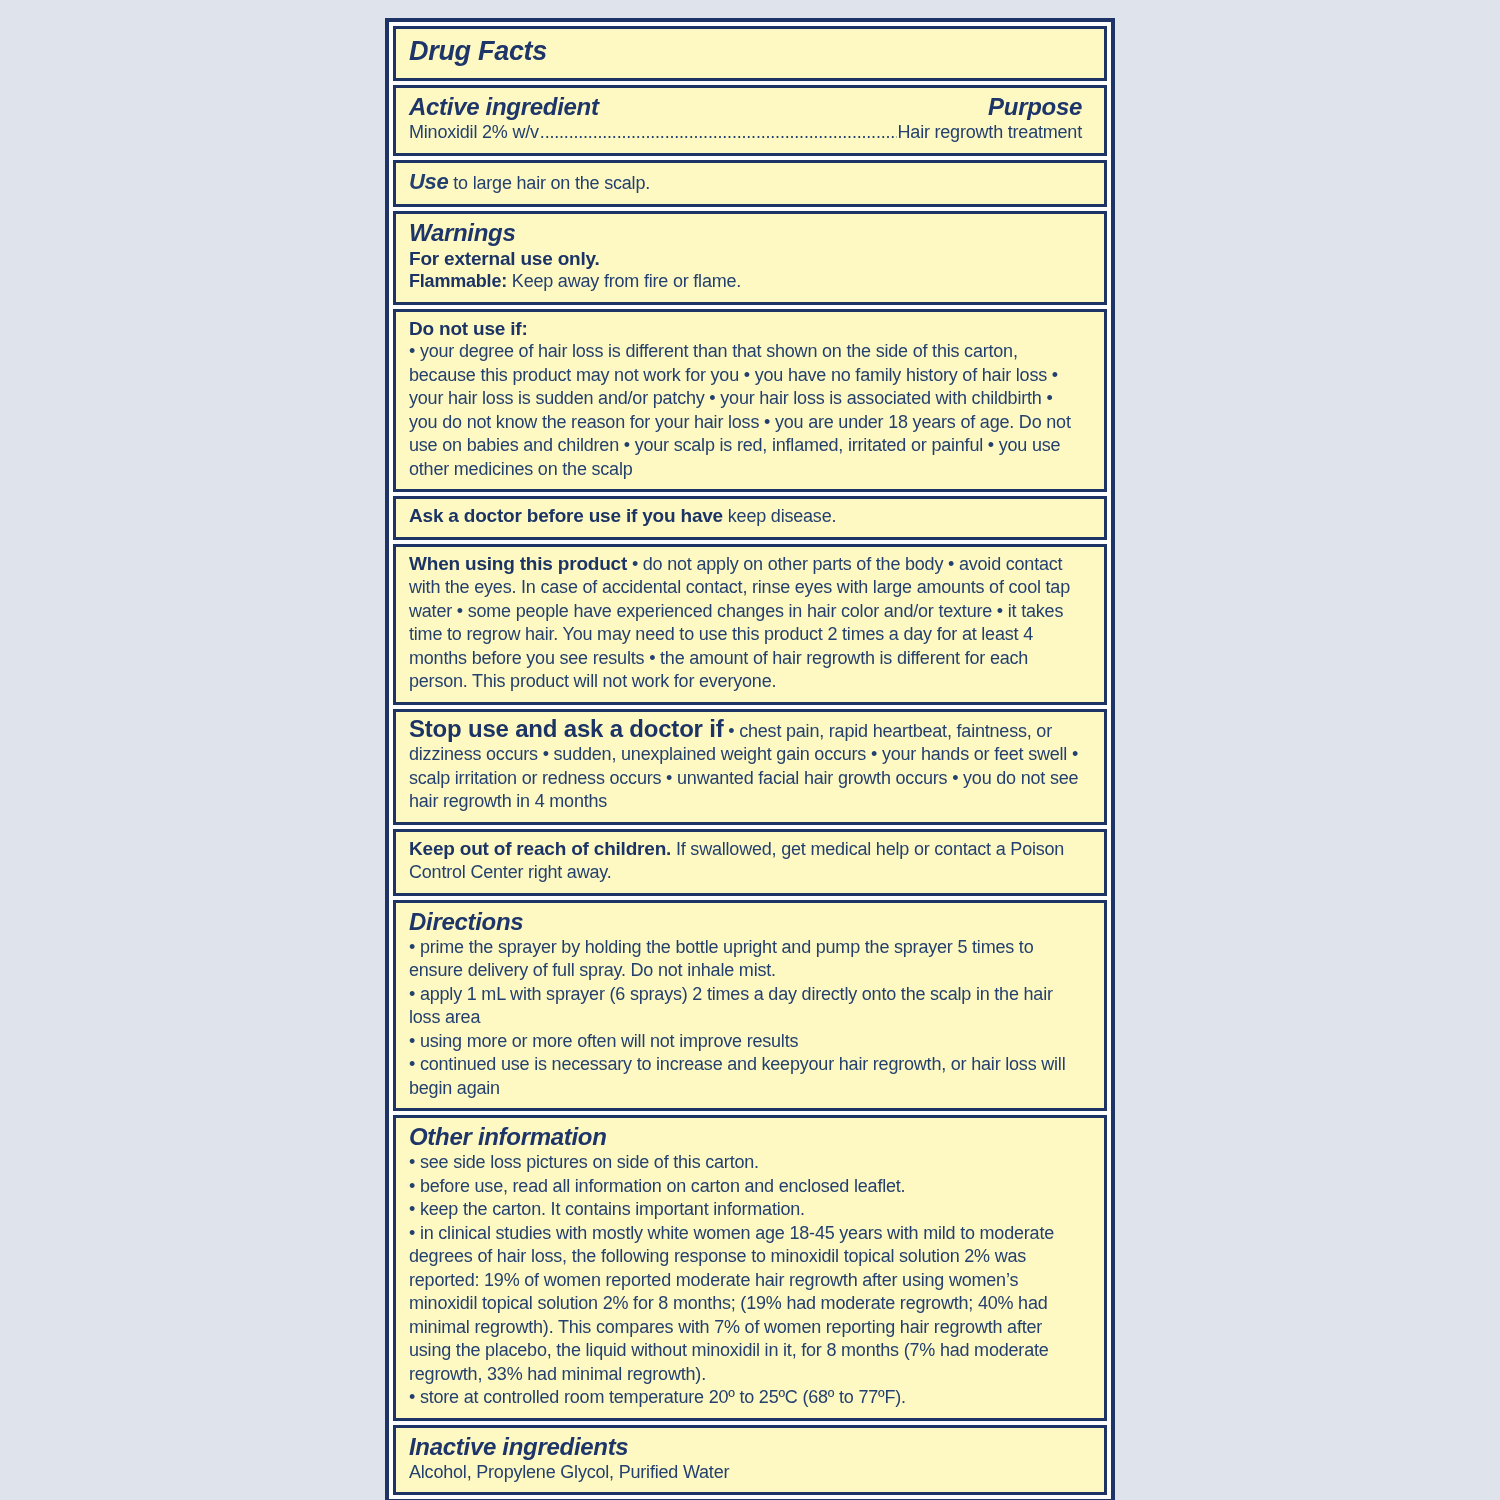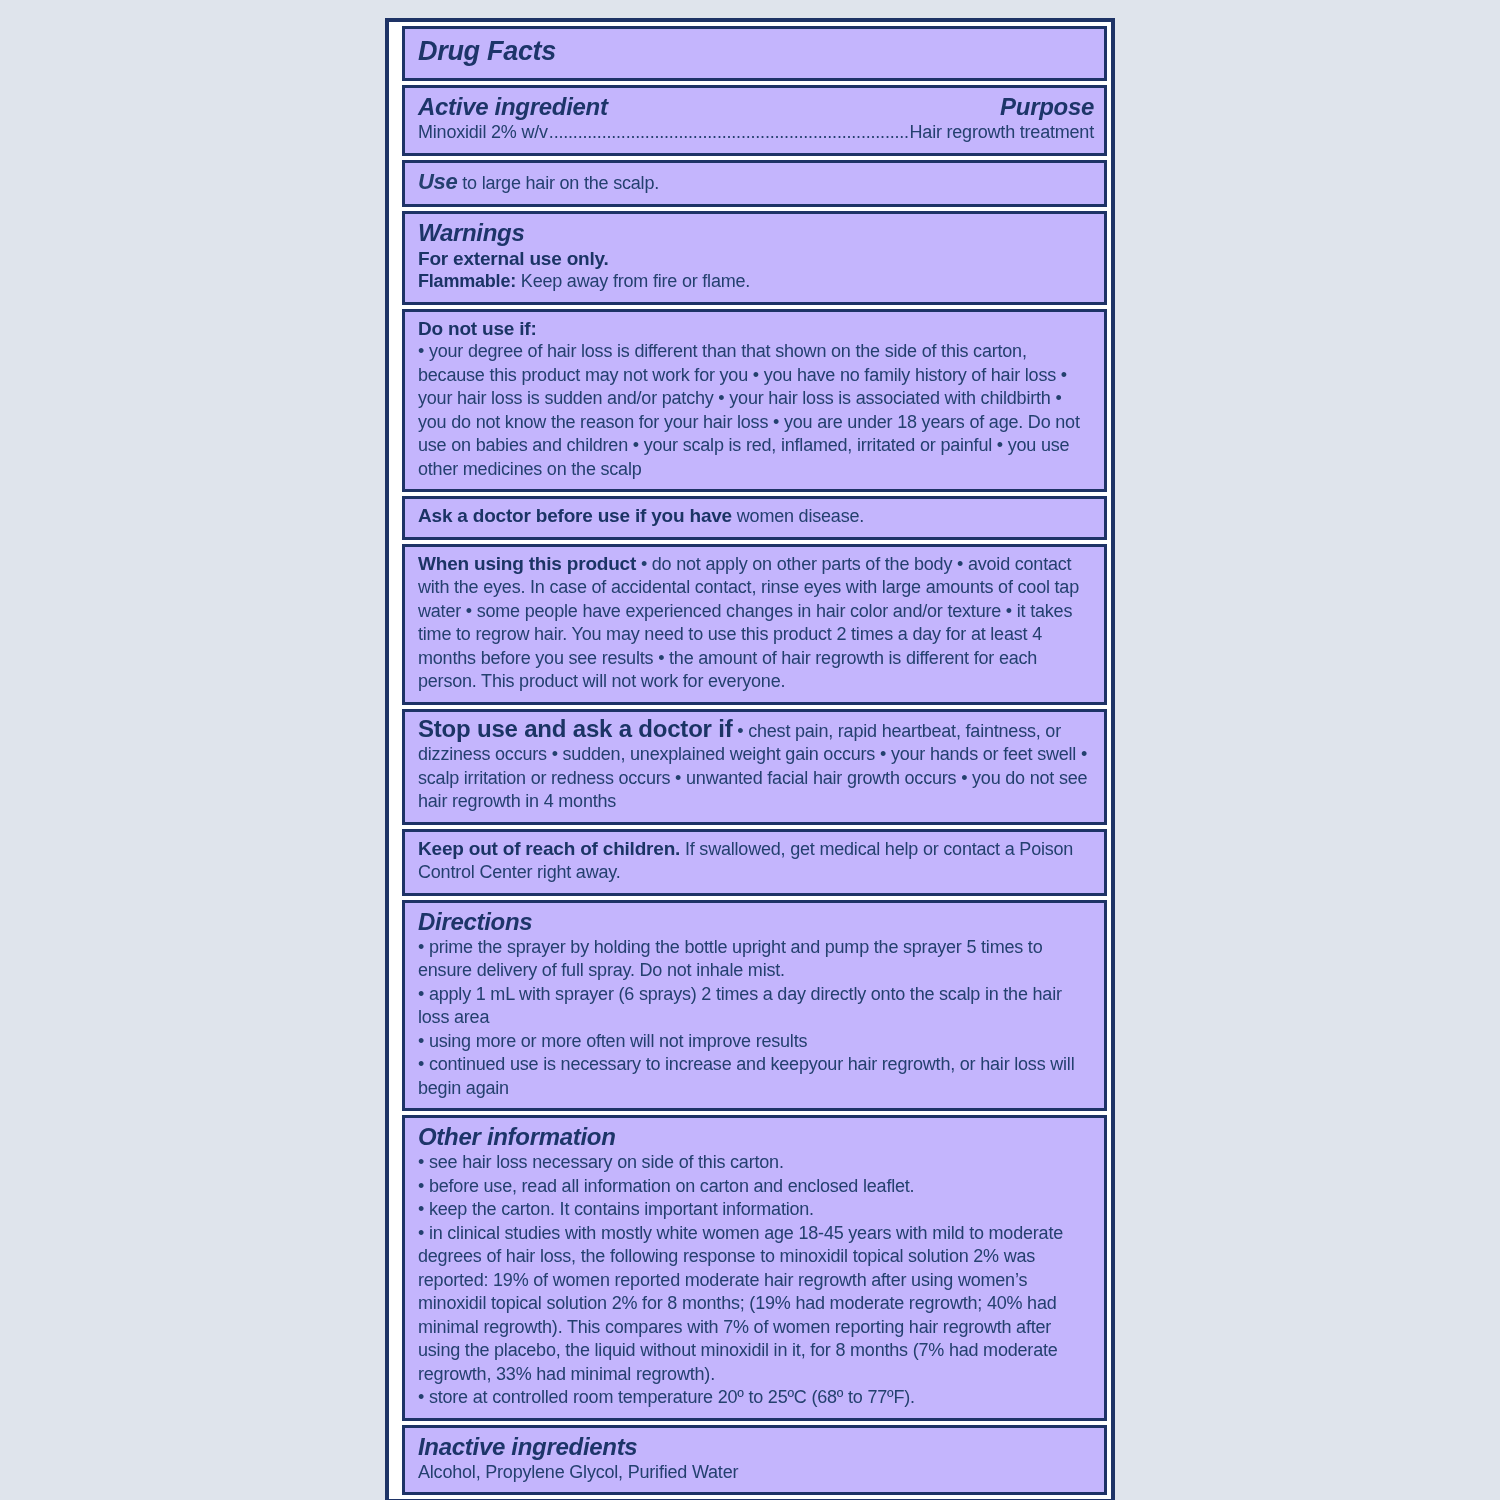--- a/index.html
+++ b/index.html
@@ -16,24 +16,23 @@
     width: 730px;
     margin: 18px auto 0 auto;
     box-sizing: border-box;
     border: 4px solid #1e3366;
     background: #ffffff;
     padding: 4px;
   }
   .section {
     box-sizing: border-box;
     border: 3px solid #1e3366;
-    background: #c4b5fd;
-    padding: 5px 10px 8px 13px;
+    background: #fef9c3;
+    padding: 5px 22px 8px 13px;
     margin-bottom: 4px;
-    margin-left: 9px;
   }
   .section:last-child { margin-bottom: 0; }
 
   .h1 {
     font-size: 27px;
     font-weight: bold;
     font-style: italic;
     letter-spacing: -0.3px;
     padding: 2px 0 3px 0;
   }
@@ -102,21 +101,21 @@
     <p class="body" style="font-size:19px;"><b>For external use only.</b></p>
     <p class="body"><b>Flammable:</b><span> Keep away from fire or flame.</span></p>
   </div>
 
   <div class="section">
     <p class="body" style="font-size:19px;"><b>Do not use if:</b></p>
     <p class="body">• your degree of hair loss is different than that shown on the side of this carton, because this product may not work for you • you have no family history of hair loss • your hair loss is sudden and/or patchy • your hair loss is associated with childbirth • you do not know the reason for your hair loss • you are under 18 years of age. Do not use on babies and children • your scalp is red, inflamed, irritated or painful • you use other medicines on the scalp</p>
   </div>
 
   <div class="section">
-    <p class="body"><b style="font-size:19px;">Ask a doctor before use if you have</b><span> women disease.</span></p>
+    <p class="body"><b style="font-size:19px;">Ask a doctor before use if you have</b><span> keep disease.</span></p>
   </div>
 
   <div class="section">
     <p class="body"><b style="font-size:19px;">When using this product</b><span> • do not apply on other parts of the body • avoid contact with the eyes. In case of accidental contact, rinse eyes with large amounts of cool tap water • some people have experienced changes in hair color and/or texture • it takes time to regrow hair. You may need to use this product 2 times a day for at least 4 months before you see results • the amount of hair regrowth is different for each person. This product will not work for everyone.</span></p>
   </div>
 
   <div class="section">
     <p class="body"><b style="font-size:24px;">Stop use and ask a doctor if</b><span> • chest pain, rapid heartbeat, faintness, or dizziness occurs • sudden, unexplained weight gain occurs • your hands or feet swell • scalp irritation or redness occurs • unwanted facial hair growth occurs • you do not see hair regrowth in 4 months</span></p>
   </div>
 
@@ -127,21 +126,21 @@
   <div class="section">
     <div class="h2">Directions</div>
     <p class="body">• prime the sprayer by holding the bottle upright and pump the sprayer 5 times to ensure delivery of full spray. Do not inhale mist.</p>
     <p class="body">• apply 1 mL with sprayer (6 sprays) 2 times a day directly onto the scalp in the hair loss area</p>
     <p class="body">• using more or more often will not improve results</p>
     <p class="body">• continued use is necessary to increase and keepyour hair regrowth, or hair loss will begin again</p>
   </div>
 
   <div class="section">
     <div class="h2">Other information</div>
-    <p class="body">• see hair loss necessary on side of this carton.</p>
+    <p class="body">• see side loss pictures on side of this carton.</p>
     <p class="body">• before use, read all information on carton and enclosed leaflet.</p>
     <p class="body">• keep the carton. It contains important information.</p>
     <p class="body">• in clinical studies with mostly white women age 18-45 years with mild to moderate degrees of hair loss, the following response to minoxidil topical solution 2% was reported: 19% of women reported moderate hair regrowth after using women’s minoxidil topical solution 2% for 8 months; (19% had moderate regrowth; 40% had minimal regrowth). This compares with 7% of women reporting hair regrowth after using the placebo, the liquid without minoxidil in it, for 8 months (7% had moderate regrowth, 33% had minimal regrowth).</p>
     <p class="body">• store at controlled room temperature 20º to 25ºC (68º to 77ºF).</p>
   </div>
 
   <div class="section">
     <div class="h2">Inactive ingredients</div>
     <p class="body">Alcohol, Propylene Glycol, Purified Water</p>
   </div>

